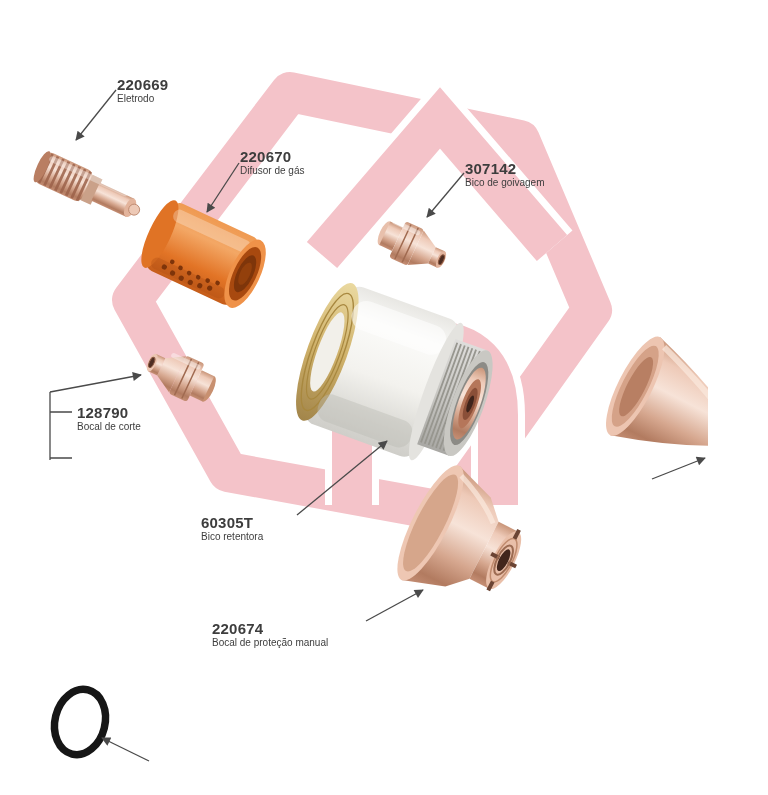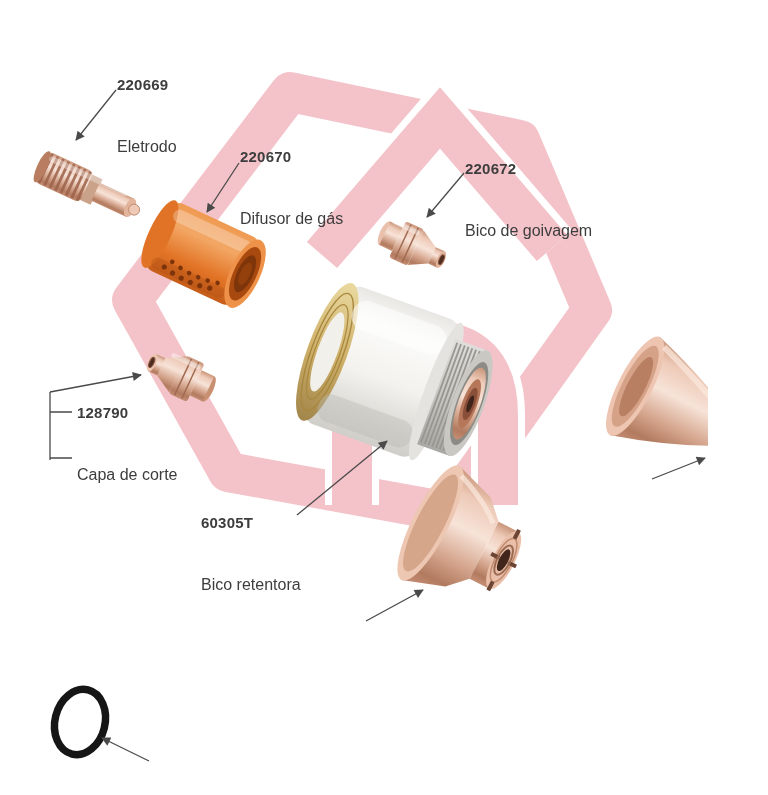--- a/index.html
+++ b/index.html
@@ -6,21 +6,21 @@
   .stage{
     position:relative;
     width:708px;height:795px;
     background:#ffffff;
     overflow:hidden;
     font-family:"Liberation Sans",sans-serif;
   }
   .scene-svg{position:absolute;left:0;top:0;}
   .label{position:absolute;color:#3d3d3d;}
   .label .num{font-weight:bold;font-size:15px;line-height:1.15;letter-spacing:.2px;}
-  .label .desc{font-size:16px;line-height:1.25;margin-top:44px;}
+  .label .desc{font-size:10px;line-height:1.25;}
   .align-right{}
 </style>
 </head>
 <body>
 
 <div class="stage">
 
   <svg class="scene-svg" width="768" height="795" viewBox="0 0 768 795">
     <defs>
       <linearGradient id="gCopper" x1="0" x2="0" y1="0" y2="1">
@@ -195,31 +195,35 @@
     <div class="num">220669</div>
     <div class="desc">Eletrodo</div>
   </div>
 
   <div class="label" style="left:240px;top:148px">
     <div class="num">220670</div>
     <div class="desc">Difusor de gás</div>
   </div>
 
   <div class="label" style="left:465px;top:160px">
-    <div class="num">220672</div>
+    <div class="num">307142</div>
     <div class="desc">Bico de goivagem</div>
   </div>
 
   <div class="label" style="left:77px;top:404px">
     <div class="num">128790</div>
-    <div class="desc">Capa de corte</div>
+    <div class="desc">Bocal de corte</div>
   </div>
 
 
   <div class="label align-right" style="left:201px;top:514px;width:110px">
     <div class="num">60305T</div>
     <div class="desc">Bico retentora</div>
   </div>
 
 
+  <div class="label align-right" style="left:212px;top:620px;width:160px">
+    <div class="num">220674</div>
+    <div class="desc">Bocal de proteção manual</div>
+  </div>
 
 
 </div>
 
 </body></html>

